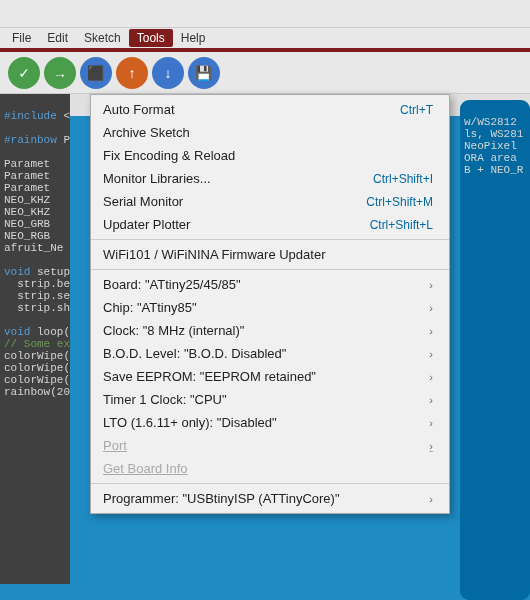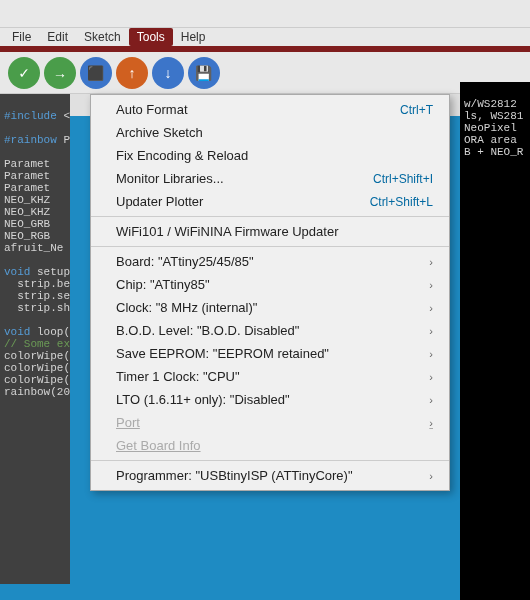--- a/index.html
+++ b/index.html
@@ -25,21 +25,21 @@
       color: #333;
     }
 
     
     .menu-bar {
       background: #e8e8e8;
       height: 24px;
       display: flex;
       align-items: center;
       padding: 0 4px;
-      border-bottom: 6px solid #7f1d1d;
+      border-bottom: 4px solid #7f1d1d;
     }
     .menu-item {
       padding: 2px 8px;
       font-size: 12px;
       cursor: pointer;
       color: #333;
       border-radius: 2px;
     }
     .menu-item.active {
       background: #7f1d1d;
@@ -88,21 +88,21 @@
       border-bottom: 1px solid #ccc;
       padding: 3px 0;
     }
     .dropdown-section:last-child {
       border-bottom: none;
     }
     .dropdown-item {
       display: flex;
       align-items: center;
       justify-content: space-between;
-      padding: 4px 16px 4px 25px;
+      padding: 4px 16px 4px 12px;
       cursor: pointer;
       color: #222;
       font-size: 13px;
       min-height: 22px;
     }
     .dropdown-item.disabled {
       color: #aaa;
       cursor: default;
       text-decoration: underline;
     }
@@ -120,27 +120,28 @@
     .editor-area {
       background: #404040;
       position: absolute;
       top: 94px;
       left: 0;
       width: 70px;
       bottom: 16px;
       overflow: hidden;
     }
     .editor-right {
-      background: #000000;
+      background: #0369a1;
       position: absolute;
-      top: 82px;
+      top: 100px;
       left: 460px;
       width: 70px;
       bottom: 0;
       overflow: hidden;
+      border-radius: 9px;
     }
     .code-text {
       font-family: 'Courier New', monospace;
       font-size: 11px;
       color: #d4d4d4;
       padding: 4px;
       white-space: pre;
     }
     .code-keyword { color: #569cd6; }
     .code-comment { color: #6a9955; }
@@ -247,20 +248,24 @@
         <span>Archive Sketch</span>
       </div>
       <div class="dropdown-item">
         <span>Fix Encoding &amp; Reload</span>
       </div>
       <div class="dropdown-item">
         <span>Monitor Libraries...</span>
         <span class="shortcut">Ctrl+Shift+I</span>
       </div>
       <div class="dropdown-item">
+        <span>Serial Monitor</span>
+        <span class="shortcut">Ctrl+Shift+M</span>
+      </div>
+      <div class="dropdown-item">
         <span>Updater Plotter</span>
         <span class="shortcut">Ctrl+Shift+L</span>
       </div>
     </div>
     <div class="dropdown-section">
       <div class="dropdown-item">
         <span>WiFi101 / WiFiNINA Firmware Updater</span>
       </div>
     </div>
     <div class="dropdown-section">

